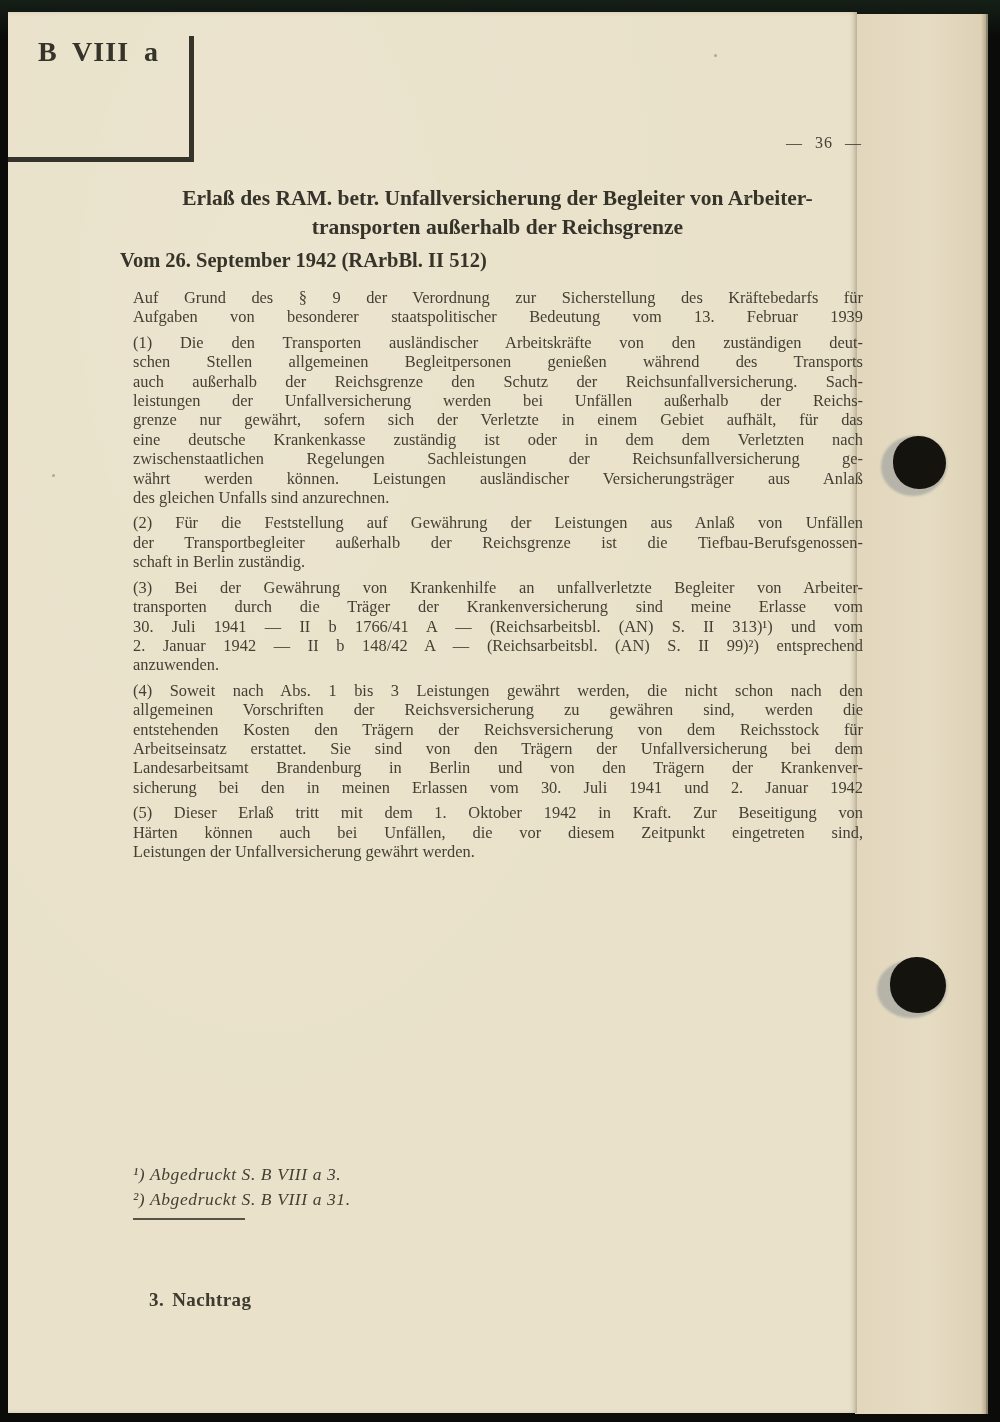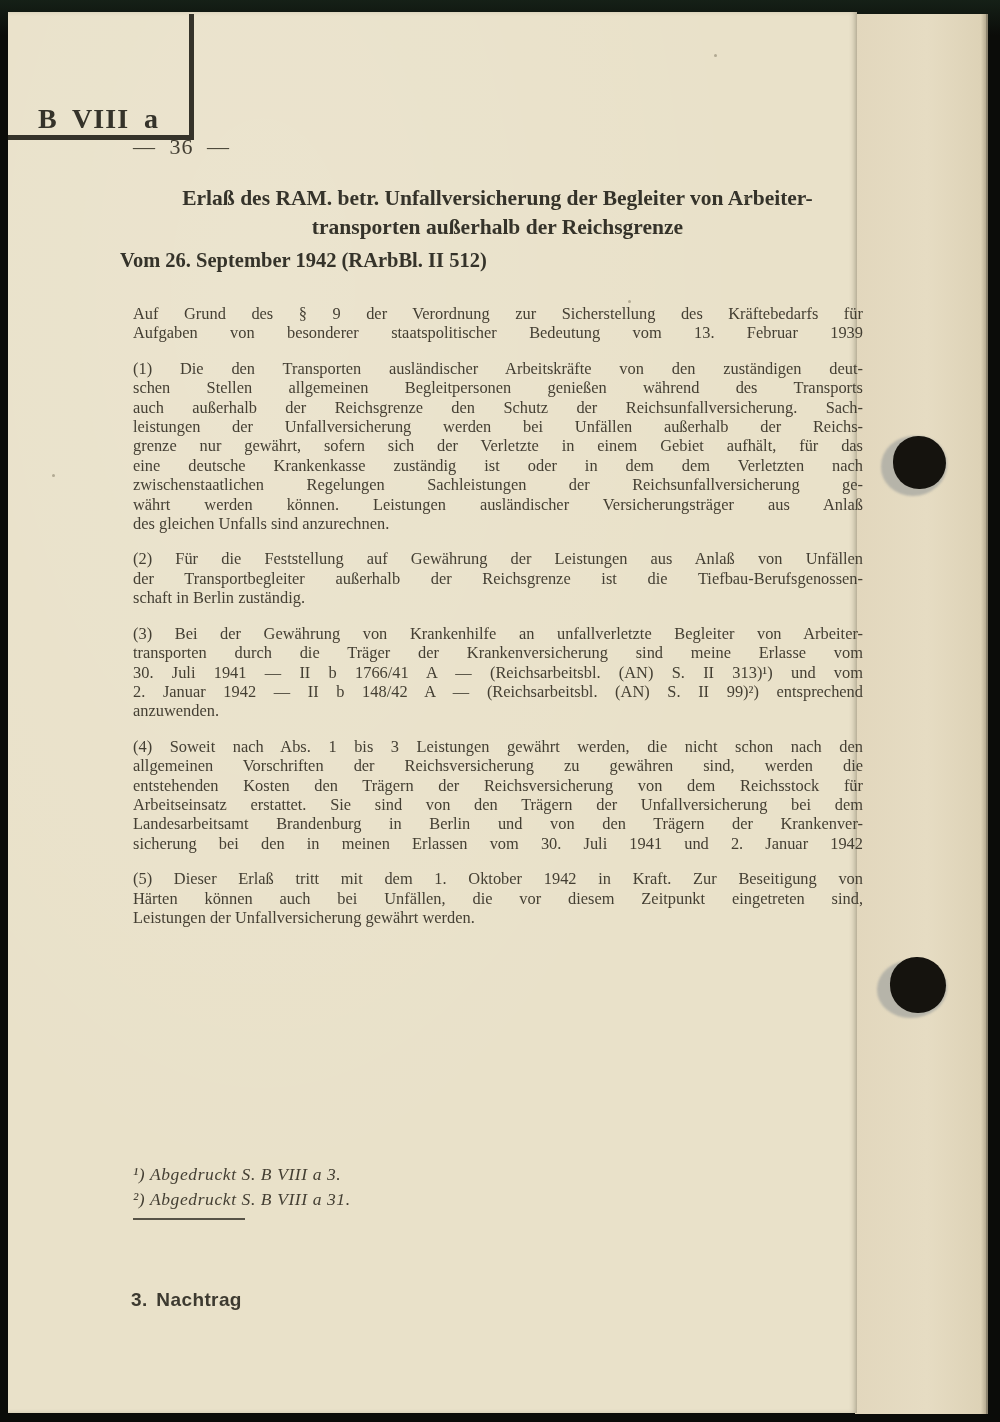--- a/index.html
+++ b/index.html
@@ -47,40 +47,40 @@
     width: 849px; height: 1401px;
     background:
       radial-gradient(ellipse at 30% 20%, rgba(255,255,255,0.10), rgba(0,0,0,0) 60%),
       var(--paper, #e9e1c9);
     box-shadow: inset -4px 0 6px -3px rgba(60,50,30,0.45);
     color: var(--ink, #443f33);
   }
 
   .section-box {
     position: absolute;
-    left: 0; top: 2px;
+    left: 0; top: 24px;
     width: 181px; height: 121px;
     border-right: 5px solid var(--heading-ink, #35332a);
     border-bottom: 5px solid var(--heading-ink, #35332a);
-    display: flex; align-items: flex-end; justify-content: center;
+    display: flex; align-items: flex-start; justify-content: center;
   }
   .section-box span {
     font-size: 28px;
     font-weight: bold;
     color: var(--heading-ink, #35332a);
     letter-spacing: 1px;
     word-spacing: 7px;
   }
 
   .page-number {
     position: absolute;
     left: 125px; top: 122px;
     width: 729px;
-    text-align: left;
-    font-size: 22px;
+    text-align: right;
+    font-size: 16px;
     letter-spacing: 1px;
     word-spacing: 7px;
     color: var(--ink, #443f33);
   }
 
   .doc-title {
     position: absolute;
     left: 112px; top: 172px;
     width: 755px;
     text-align: center;
@@ -100,21 +100,21 @@
   }
 
   .body-text {
     position: absolute;
     left: 125px; top: 276px;
     width: 730px;
     font-size: 16.4px;
     line-height: 19.4px;
     color: var(--ink, #443f33);
   }
-  .para { margin: 16px 0 6px 0; }
+  .para { margin: 0 0 6px 0; }
   .line { text-align: justify; text-align-last: justify; }
   .line.last { text-align: left; text-align-last: left; }
 
   .footnote-rule {
     position: absolute;
     left: 125px; top: 1206px;
     width: 112px;
     border-top: 2px solid #575347;
   }
   .footnotes {
@@ -122,22 +122,22 @@
     left: 125px; top: 1150px;
     width: 730px;
     font-size: 17.5px;
     line-height: 25px;
     letter-spacing: 0.6px;
     color: var(--ink, #443f33);
     font-style: italic;
   }
   .nachtrag {
     position: absolute;
-    left: 123px; top: 1277px;
-    font-family: Liberation Sans, sans-serif;
+    left: 141px; top: 1277px;
+    font-family: Liberation Serif, serif;
     font-weight: bold;
     font-size: 19px;
     letter-spacing: 0.4px;
     word-spacing: 3px;
     color: #3d3a30;
   }
 
   .speck {
     position: absolute;
     border-radius: 50%;

